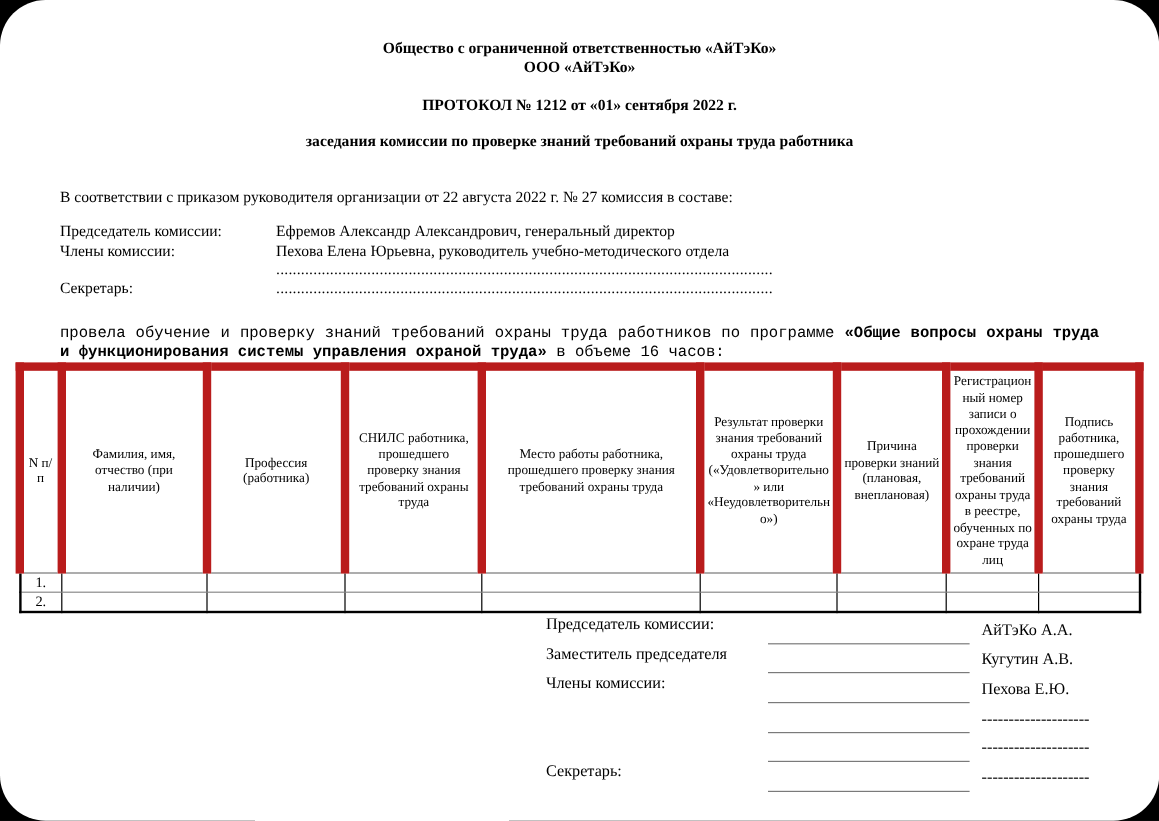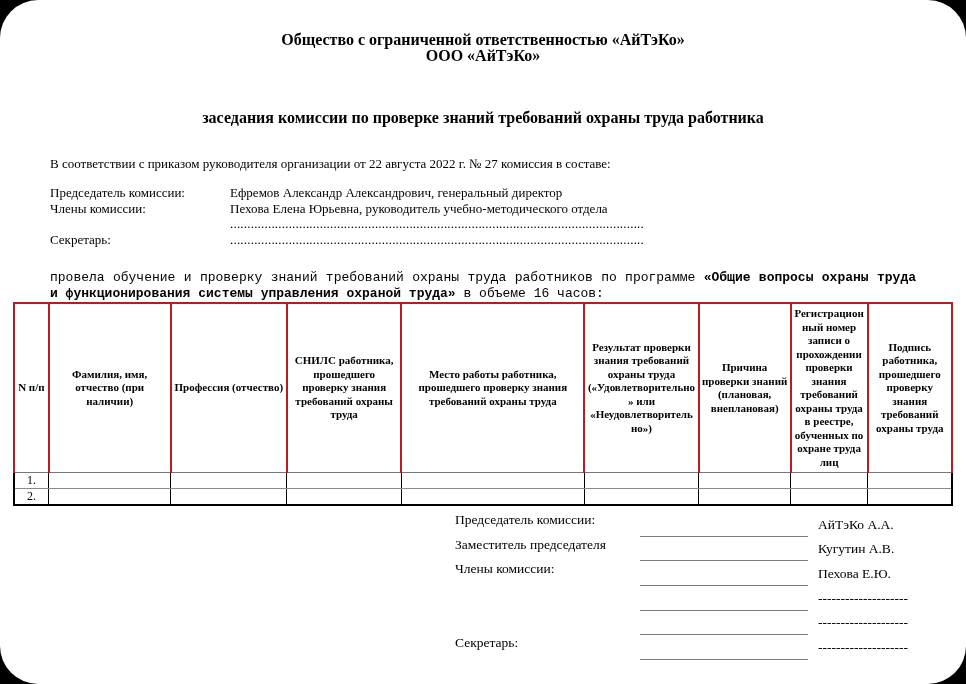--- a/index.html
+++ b/index.html
@@ -10,21 +10,21 @@
     color: #000;
   }
   .page {
     position: absolute; left: 0; top: 0;
     width: 966px; height: 684px;
     background: #fff;
     border-radius: 38px;
     overflow: hidden;
   }
   .centered { position: absolute; left: 0; width: 100%; text-align: center; }
-  .doc-title { font-weight: bold; font-size: 16px; line-height: 15.5px; }
+  .doc-title { font-weight: bold; font-size: 13px; line-height: 15.5px; }
   .body-text { font-size: 13px; line-height: 15.5px; margin-top: 14px; }
 
   .org-block { top: 32px; }
   .protocol-line { top: 80px; }
   .subtitle-line { top: 110px; }
 
   .intro { position: absolute; left: 50px; top: 142px; width: 870px; }
 
   .commission { position: absolute; left: 50px; top: 171px; width: 870px; }
   .commission-row { display: flex; height: 15.6px; }
@@ -36,22 +36,22 @@
   .program b { font-weight: bold; }
 
   table.results {
     position: absolute; left: 13px; top: 302px;
     width: 940px;
     border-collapse: collapse;
     table-layout: fixed;
     border: 2px solid #000;
   }
   table.results th {
-    border: 2px solid #b91c1c;
-    font-weight: bold;
+    border: 7px solid #b91c1c;
+    font-weight: normal;
     font-size: 11px;
     line-height: 13.5px;
     text-align: center;
     vertical-align: middle;
     padding: 3px 2px;
     word-wrap: break-word;
     overflow-wrap: break-word;
     height: 150px;
   }
   table.results td {
@@ -88,20 +88,21 @@
 </head>
 <body>
 
 <div class="page">
 
   <div class="centered doc-title org-block">
     <div>Общество с ограниченной ответственностью «АйТэКо»</div>
     <div>ООО «АйТэКо»</div>
   </div>
 
+  <div class="centered doc-title protocol-line">ПРОТОКОЛ № 1212 от «01» сентября 2022 г.</div>
 
   <div class="centered doc-title subtitle-line">заседания комиссии по проверке знаний требований охраны труда работника</div>
 
   <div class="intro body-text">В соответствии с приказом руководителя организации от 22 августа 2022 г. № 27 комиссия в составе:</div>
 
   <div class="commission body-text">
     <div class="commission-row">
       <div class="role">Председатель комиссии:</div>
       <div class="who">Ефремов Александр Александрович, генеральный директор</div>
     </div>
@@ -130,21 +131,21 @@
         <col style="width:19.5%">
         <col style="width:12.2%">
       <col style="width:9.8%">
         <col style="width:8.2%">
         <col style="width:9.0%">
     </colgroup>
     <thead>
       <tr>
         <th>N п/п</th>
         <th>Фамилия, имя, отчество (при наличии)</th>
-        <th>Профессия (отчество)</th>
+        <th>Профессия (работника)</th>
         <th>СНИЛС работника, прошедшего проверку знания требований охраны труда</th>
         <th>Место работы работника, прошедшего проверку знания требований охраны труда</th>
         <th>Результат проверки знания требований охраны труда («Удовлетворительно» или «Неудовлетворительно»)</th>
         <th>Причина проверки знаний (плановая, внеплановая)</th>
         <th>Регистрационный номер записи о прохождении проверки знания требований охраны труда в реестре, обученных по охране труда лиц</th>
         <th>Подпись работника, прошедшего проверку знания требований охраны труда</th>
       </tr>
     </thead>
     <tbody>
       <tr>

